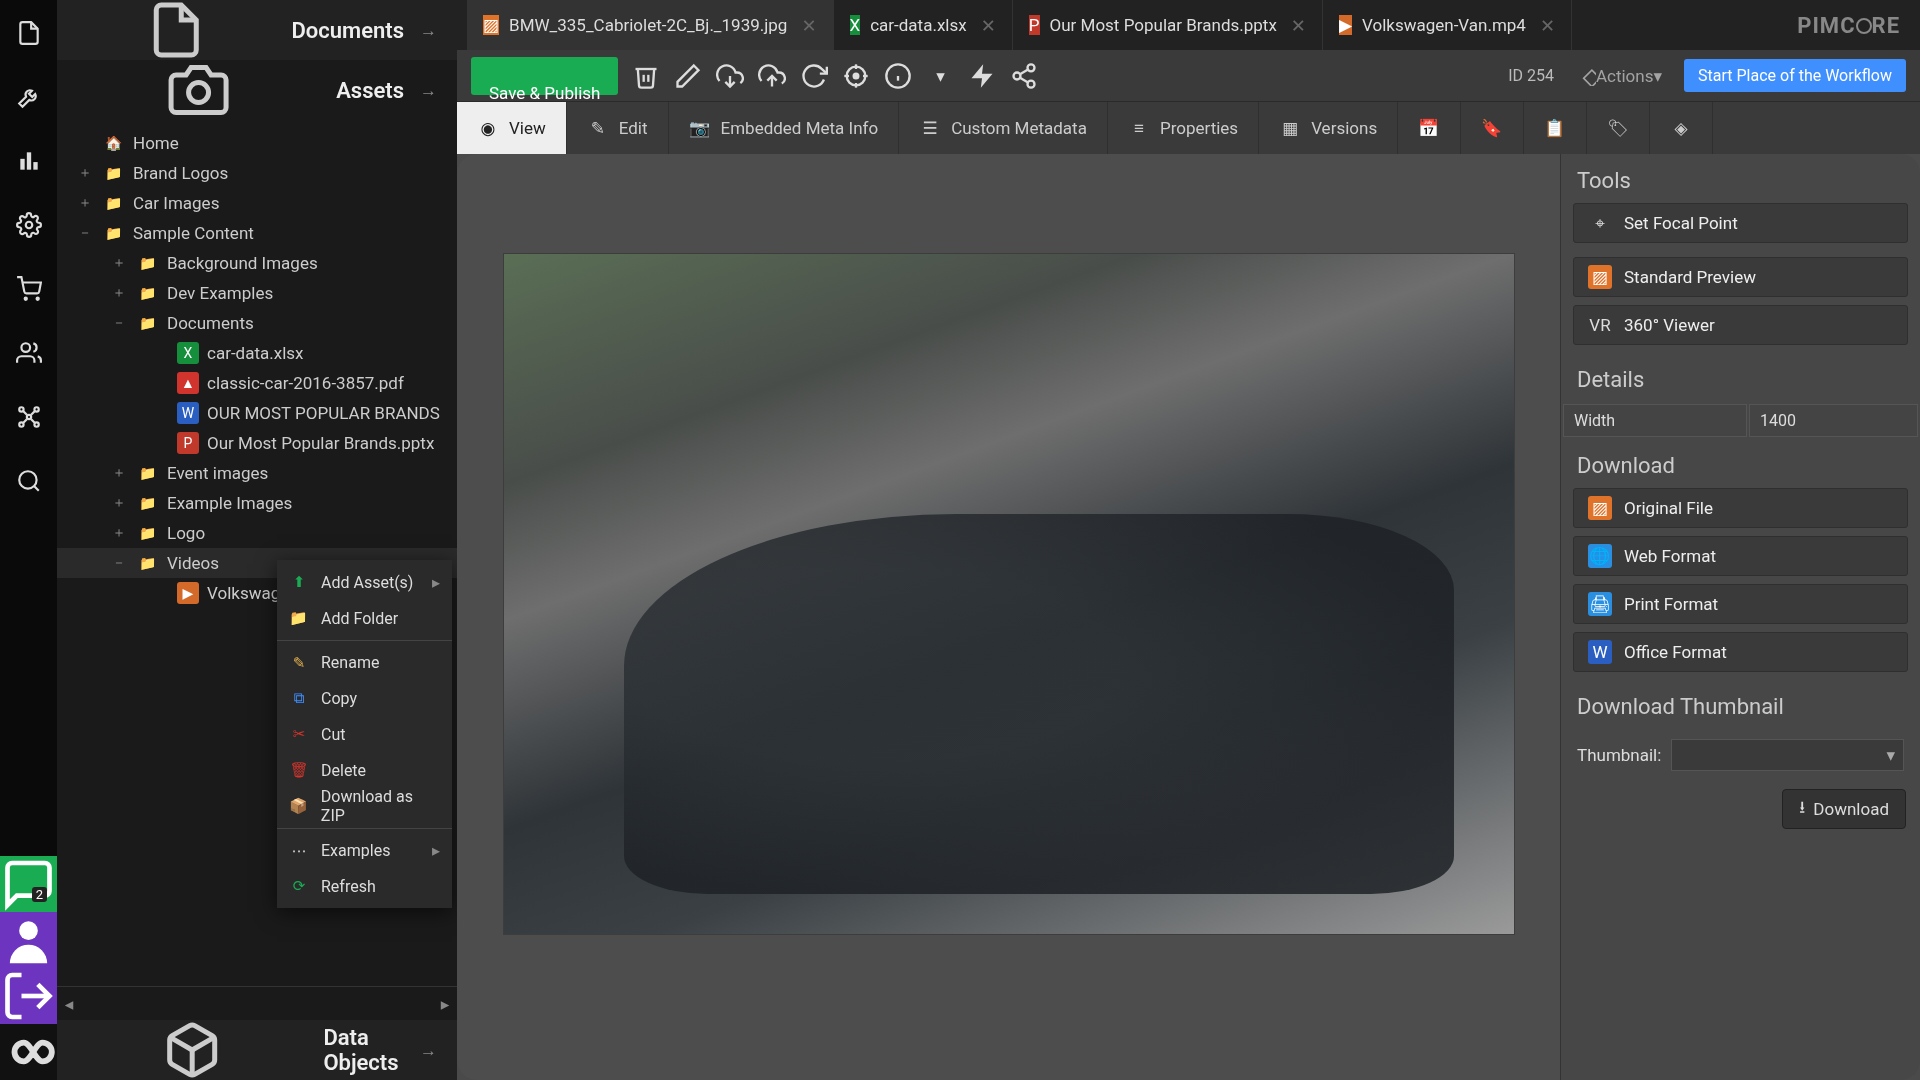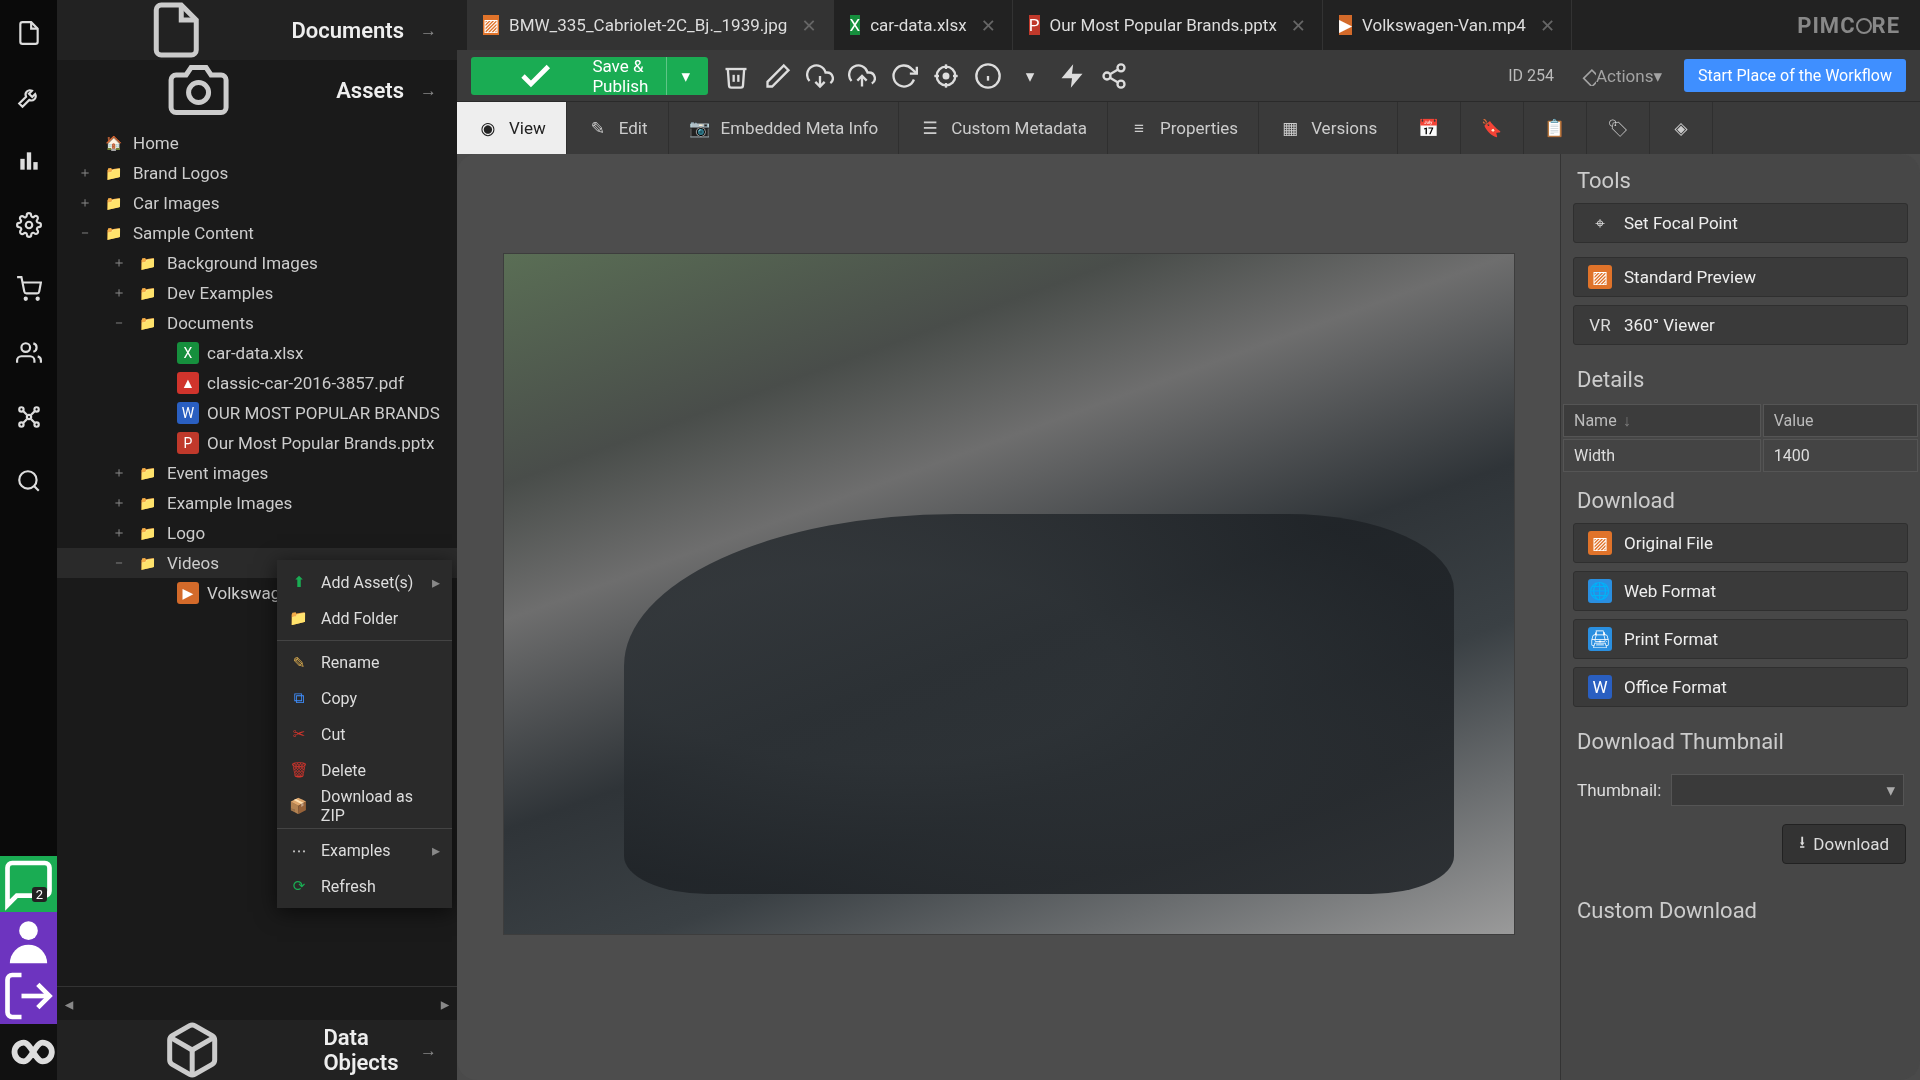--- a/index.html
+++ b/index.html
@@ -51,21 +51,21 @@
 
 .tabs { height:50px; background:#222; display:flex; align-items:center; padding-left:10px; }
 .tab { height:50px; display:flex; align-items:center; gap:10px; padding:0 16px; cursor:pointer; border-right:1px solid #333; color:#ddd; }
 .tab.active { background:#333; }
 .tab .close { color:#666; font-size:18px; margin-left:4px; }
 .logo { margin-left:auto; margin-right:20px; color:#888; font-weight:700; letter-spacing:1px; font-size:22px;text-align:right; }
 .logo .o { display:inline-block; border:2px solid #888; border-radius:50%; width:16px; height:16px; position:relative; top:1px; }
 
 
 .tbar { height:52px; background:#3a3a3a; display:flex; align-items:center; padding:0 14px; gap:14px; border-bottom:1px solid #2a2a2a;}
-.btn-save { background:#1aac53; color:#fff; height:38px; display:flex; align-items:center; padding:0 18px; gap:10px; border-radius:3px; cursor:pointer; }
+.btn-save { background:#1aac53; color:#fff; height:38px; display:flex; align-items:center; padding:0 18px; gap:26px; border-radius:3px; cursor:pointer;flex-direction:column; }
 .btn-save .dd { border-left:1px solid rgba(255,255,255,.3); height:38px; display:flex; align-items:center; padding-left:14px; margin-left:8px; }
 .ticon { width:28px; height:28px; display:flex;align-items:center;justify-content:center; color:#ddd; cursor:pointer; }
 .spacer { flex:1; }
 .tid { color:#bbb; font-size:16px; }
 .btn-actions { display:flex; align-items:center; cursor:pointer; color:#a3a3a3; padding:0 8px; }
 .btn-wf { background:#3f8fff; color:#fff; padding:7px 14px; border-radius:3px; cursor:pointer; font-size:16px; }
 
 
 .subtabs { height:52px; background:#3a3a3a; display:flex; align-items:center; }
 .stab { height:52px; display:flex; align-items:center; gap:10px; padding:0 20px; color:#ccc; cursor:pointer; border-right:1px solid #2f2f2f;}
@@ -519,24 +519,20 @@
             </div>
           <div class="tool-btn">
               <span class="ticon2 bg-gray">VR</span>
               <span>360° Viewer</span>
             </div>
         </div>
 
         <div class="sec-h">Details</div>
         <table class="tbl">
           <tbody>
-              <tr>
-                <th><span>Name</span><span class="sort-ic">↓</span></th>
-                <th>Value</th>
-              </tr>
           <tr>
                 <td>Width</td>
                 <td>1400</td>
               </tr>
         </tbody>
           </table>
 
         <div class="sec-h">Download</div>
         <div class="tool-list">
           <div class="tool-btn">
@@ -564,17 +560,16 @@
               <span>▾</span>
             </div>
         </div>
         <div style="overflow:hidden">
           <div class="btn-dl">
               <span>⭳</span>
               <span>Download</span>
             </div>
         </div>
 
-        <div class="sec-h">Custom Download</div>
       </div>
     </div>
   </div>
 </div>
 
 </body></html>

